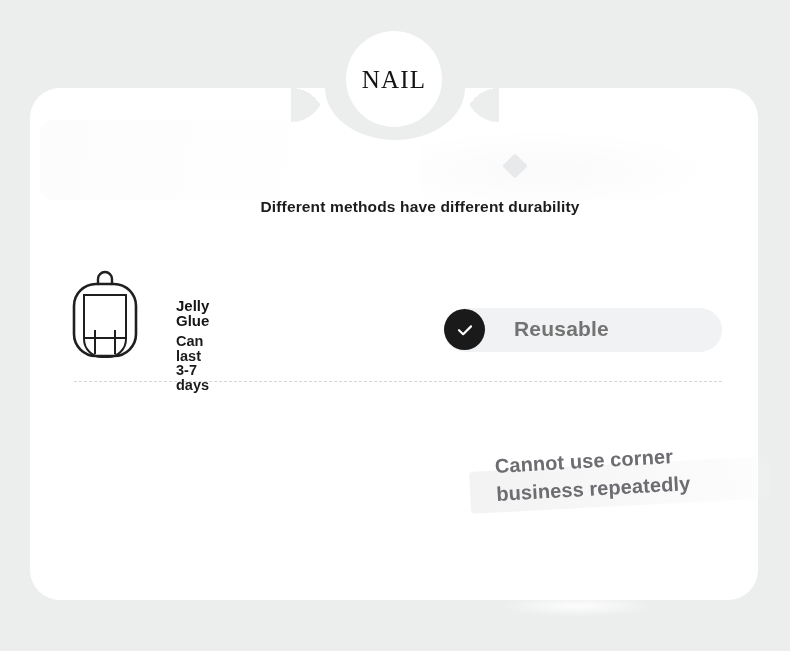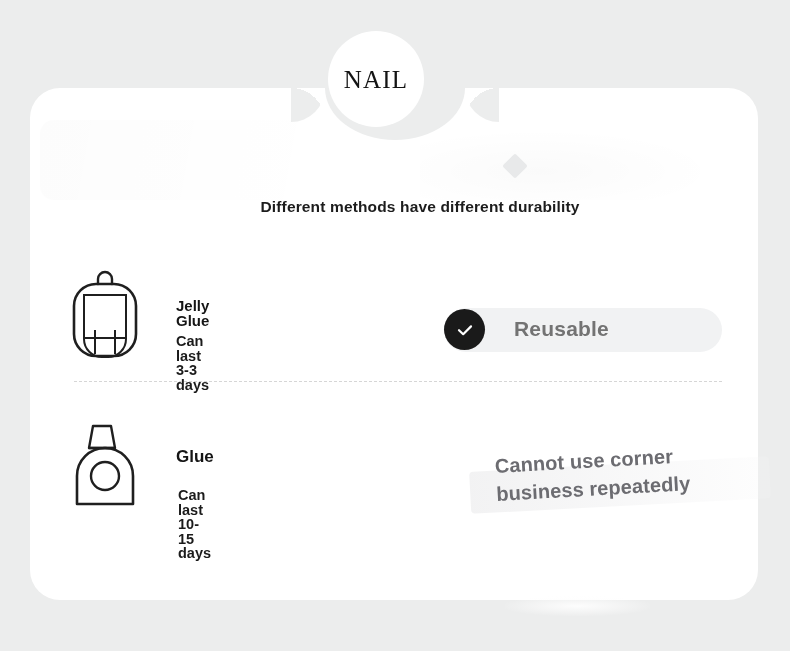--- a/index.html
+++ b/index.html
@@ -60,21 +60,21 @@
   .notch-fill-r {
     left: 465px;
     border-bottom-left-radius: 34px;
     background:
       radial-gradient(circle at 100% 100%, #eceded 0 34px, #ffffff 34px);
   }
 
   
   .brand-circle {
     position: absolute;
-    left: 328px;
+    left: 346px;
     top: 31px;
     width: 96px;
     height: 96px;
     border-radius: 50%;
     background: #ffffff;
     display: flex;
     align-items: center;
     justify-content: center;
   }
   .brand-text {
@@ -278,47 +278,31 @@
         <rect x="10" y="16" width="62" height="72" rx="22" ry="22" stroke="#1f1f1f" stroke-width="2.6" fill="none"></rect>
         <path d="M20 27 h42 v44 a18 18 0 0 1 -18 18 h-6 a18 18 0 0 1 -18 -18 z" stroke="#1f1f1f" stroke-width="2" fill="none"></path>
         <line x1="20" y1="70" x2="62" y2="70" stroke="#1f1f1f" stroke-width="2"></line>
         <line x1="31" y1="62" x2="31" y2="86" stroke="#1f1f1f" stroke-width="2"></line>
         <line x1="51" y1="62" x2="51" y2="86" stroke="#1f1f1f" stroke-width="2"></line>
       </svg>
     </div>
 
     <div class="row-labels">
       <div class="label-title jelly-title">Jelly Glue</div>
-      <div class="label-sub jelly-sub">Can last 3-3 days</div>
+      <div class="label-sub jelly-sub">Can last 3-7 days</div>
     </div>
   </div>
 
   <div class="pill"></div>
   <div class="check-circle">
     <svg width="22" height="22" viewBox="0 0 22 22" fill="none" xmlns="http://www.w3.org/2000/svg">
       <path d="M5 11.2 L9.2 15.2 L17 7.4" stroke="#ffffff" stroke-width="2.2" stroke-linecap="round" stroke-linejoin="round" fill="none"></path>
     </svg>
   </div>
   <div class="pill-label">Reusable</div>
 
   <div class="divider"></div>
 
-  <div class="row row-glue">
-
-    <div class="icon-box">
-      <svg width="82" height="92" viewBox="0 0 82 92" fill="none" xmlns="http://www.w3.org/2000/svg">
-        <path d="M29 8 h18 l4 22 h-26 z" stroke="#1f1f1f" stroke-width="2.4" fill="none" stroke-linejoin="round"></path>
-        <line x1="24.6" y1="30" x2="51.4" y2="30" stroke="#1f1f1f" stroke-width="2.4"></line>
-        <path d="M13 86 V58 a28 28 0 0 1 56 0 v28 z" stroke="#1f1f1f" stroke-width="2.6" fill="none" stroke-linejoin="round"></path>
-        <circle cx="41" cy="58" r="14" stroke="#1f1f1f" stroke-width="2.4" fill="none"></circle>
-      </svg>
-    </div>
-
-    <div class="row-labels">
-      <div class="label-title glue-title">Glue</div>
-      <div class="label-sub glue-sub">Can last 10-15 days</div>
-    </div>
-  </div>
 
   <div class="warning-bg"></div>
   <div class="warning">Cannot use corner business repeatedly</div>
 
 </div>
 
 </body></html>

